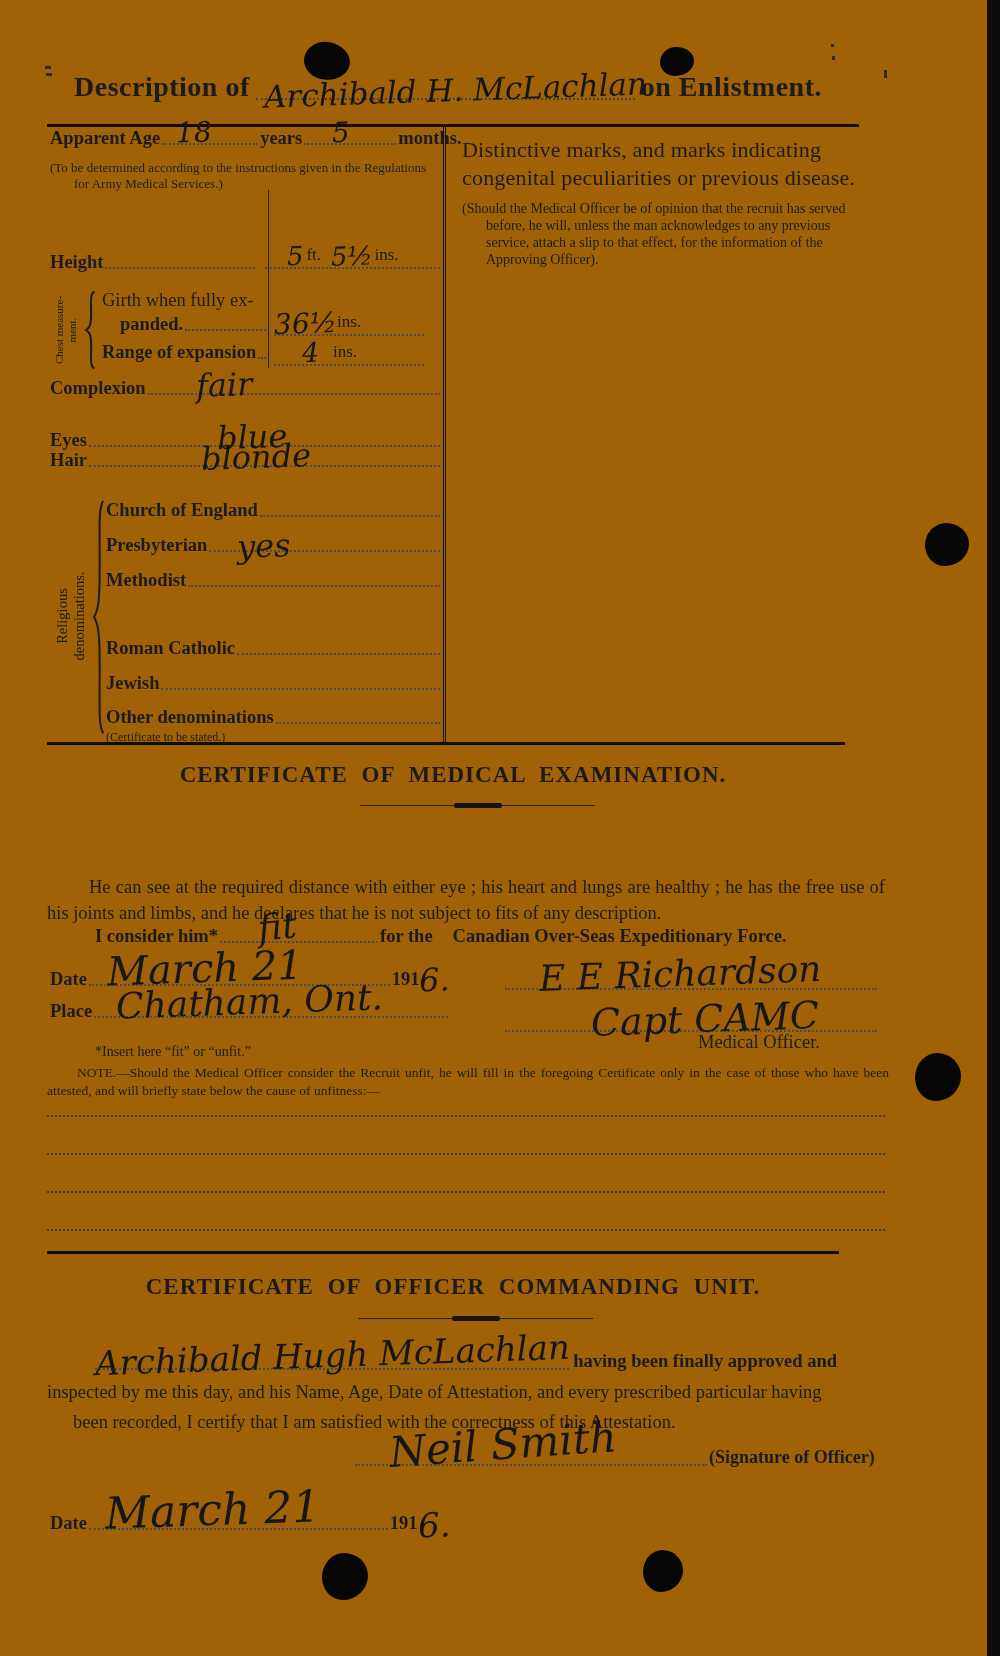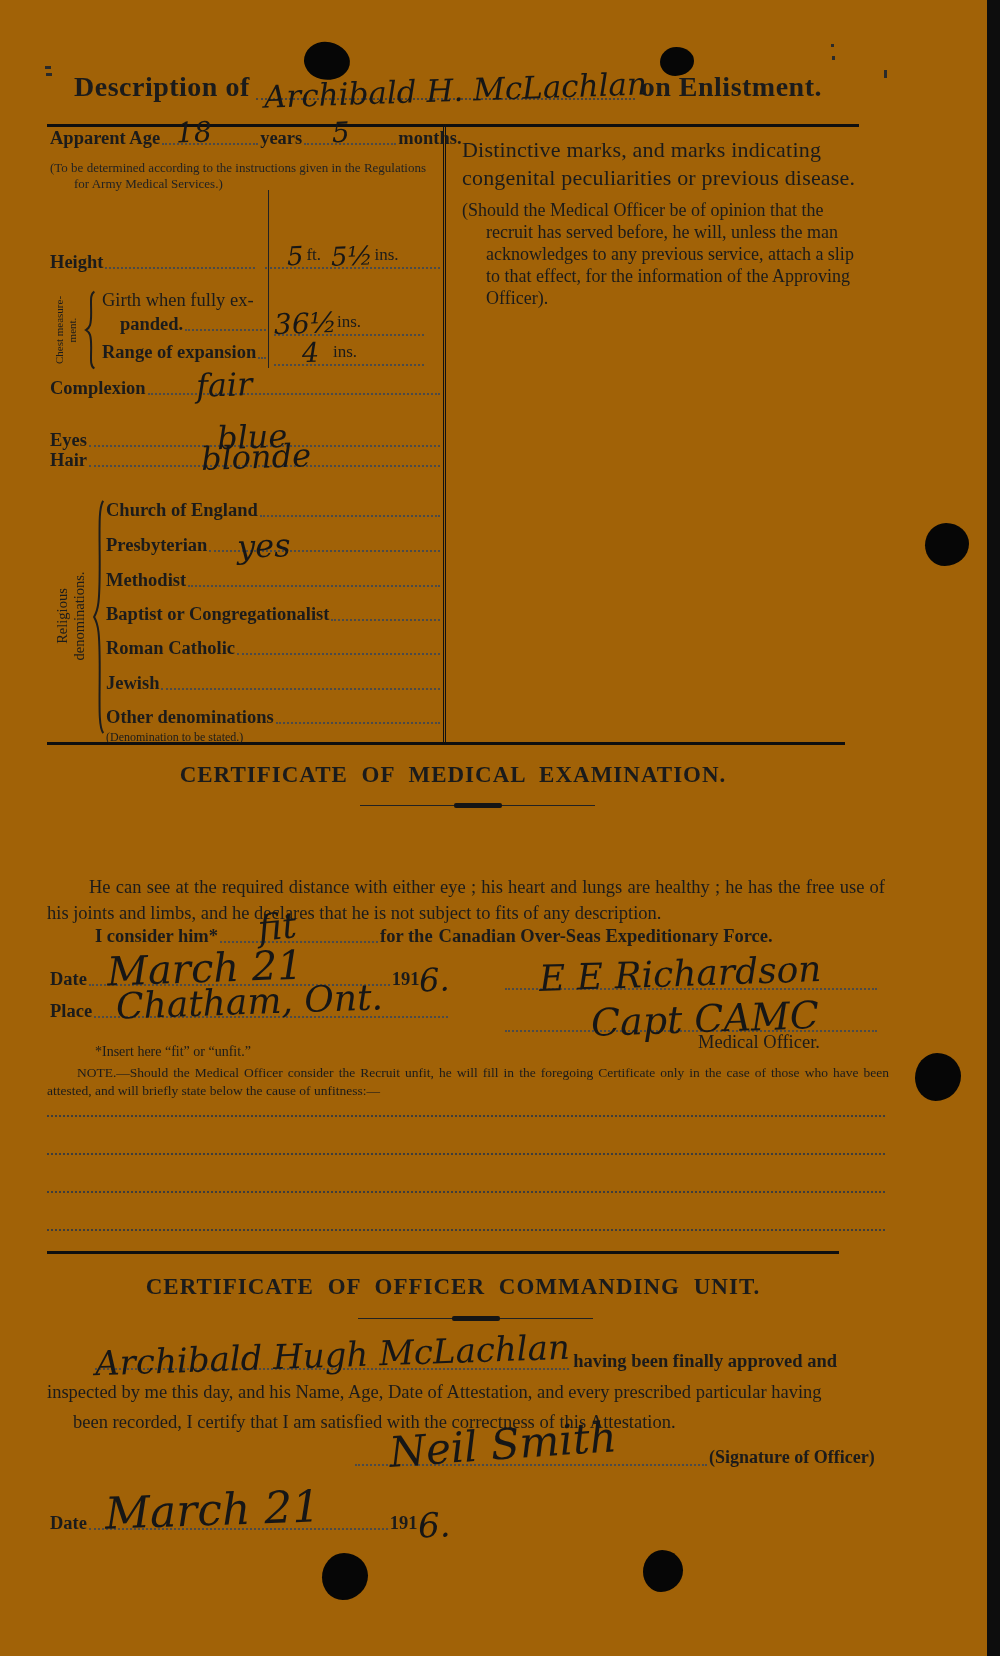--- a/index.html
+++ b/index.html
@@ -28,21 +28,21 @@
   .leader.fix{flex:none;}
   .ov{position:absolute;line-height:1;white-space:nowrap;}
   .lbl{white-space:nowrap;font-weight:bold;}
   .unit{font-size:17px;margin:0 1px 2px;}
   
   .leftcol{position:absolute;left:50px;top:122px;width:392px;height:620px;}
   .rightcol{position:absolute;left:462px;top:136px;width:402px;}
   .smallnote{position:absolute;font-size:13px;line-height:1.22;color:#222;
              padding-left:24px;text-indent:-24px;}
   .marks-h{font-size:22px;line-height:1.25;letter-spacing:0.2px;}
-  .marks-n{margin-top:9px;font-size:18px;line-height:1.22;padding-left:24px;text-indent:-24px;}
+  .marks-n{margin-top:9px;font-size:14px;line-height:1.22;padding-left:24px;text-indent:-24px;}
   
   .vwrap{position:absolute;}
   .vtext{position:absolute;left:50%;top:50%;transform:translate(-50%,-50%) rotate(-90deg);
          text-align:center;line-height:1.15;white-space:normal;}
   .brace{position:absolute;}
   
   .cert-h{position:absolute;left:47px;width:812px;text-align:center;font-size:23px;
           font-weight:700;letter-spacing:1px;word-spacing:7px;white-space:nowrap;}
   .orn{position:absolute;height:6px;}
   .orn::before{content:'';position:absolute;left:0;right:0;top:2px;border-top:1.5px solid #222;}
@@ -179,65 +179,59 @@
           <span class="leader">
               <span class="hw ov" style="left:28px;bottom:-12px;font-size:32px;">yes</span>
             </span>
         </div>
         <div class="frow" style="top:78px;">
           <span class="lbl">Methodist</span>
           <span class="leader">
               <span class="hw ov" style="left:8px;bottom:-8px;font-size:30px;"></span>
             </span>
         </div>
-        <div class="frow" style="top:112px;">
-          <span class="lbl">Baptist or Congregationalist</span>
-          <span class="leader">
-              <span class="hw ov" style="left:8px;bottom:-8px;font-size:30px;"></span>
-            </span>
-        </div>
         <div class="frow" style="top:146px;">
           <span class="lbl">Roman Catholic</span>
           <span class="leader">
               <span class="hw ov" style="left:8px;bottom:-8px;font-size:30px;"></span>
             </span>
         </div>
         <div class="frow" style="top:181px;">
           <span class="lbl">Jewish</span>
           <span class="leader">
               <span class="hw ov" style="left:8px;bottom:-8px;font-size:30px;"></span>
             </span>
         </div>
         <div class="frow" style="top:215px;">
           <span class="lbl">Other denominations</span>
           <span class="leader">
               <span class="hw ov" style="left:8px;bottom:-8px;font-size:30px;"></span>
             </span>
         </div>
-        <div style="position:absolute;left:0;top:238px;font-size:12px;">(Denomination to be stated.)</div>
+        <div style="position:absolute;left:0;top:238px;font-size:12px;">(Certificate to be stated.)</div>
       </div>
     </div>
   </div>
 
   <div class="rightcol">
     <div class="marks-h">Distinctive marks, and marks indicating congenital peculiarities or previous disease.</div>
     <div class="marks-n">(Should the Medical Officer be of opinion that the recruit has served before, he will, unless the man acknowledges to any previous service, attach a slip to that effect, for the information of the Approving Officer).</div>
   </div>
 
   <div class="cert-h" style="top:762px;">CERTIFICATE OF MEDICAL EXAMINATION.</div>
   <div class="orn" style="left:360px;top:803px;width:235px;"></div>
 
   <div class="para" style="top:874px;">He can see at the required distance with either eye ; his heart and lungs are healthy ; he has the free use of his joints and limbs, and he declares that he is not subject to fits of any description.</div>
 
   <div class="frow" style="left:95px;top:926px;width:700px;">
     <span class="lbl">I consider him*</span>
     <span class="leader fix" style="width:158px;">
       <span class="hw ov" style="left:38px;bottom:-4px;font-size:36px;transform:rotate(-6deg);">fit</span>
     </span>
-    <span class="lbl" style="margin-right:6px;">for the</span>
+    <span class="lbl" style="margin-right:20px;">for the</span>
     <span class="lbl" style="font-weight:bold;">Canadian Over-Seas Expeditionary Force.</span>
   </div>
 
   <div class="frow" style="left:50px;top:954px;width:400px;height:36px;">
     <span class="lbl">Date</span>
     <span class="leader">
       <span class="hw ov" style="left:18px;bottom:-4px;font-size:40px;">March 21</span>
     </span>
     <span class="lbl">191</span>
     <span class="hw" style="font-size:32px;margin-bottom:-6px;">6.</span>

